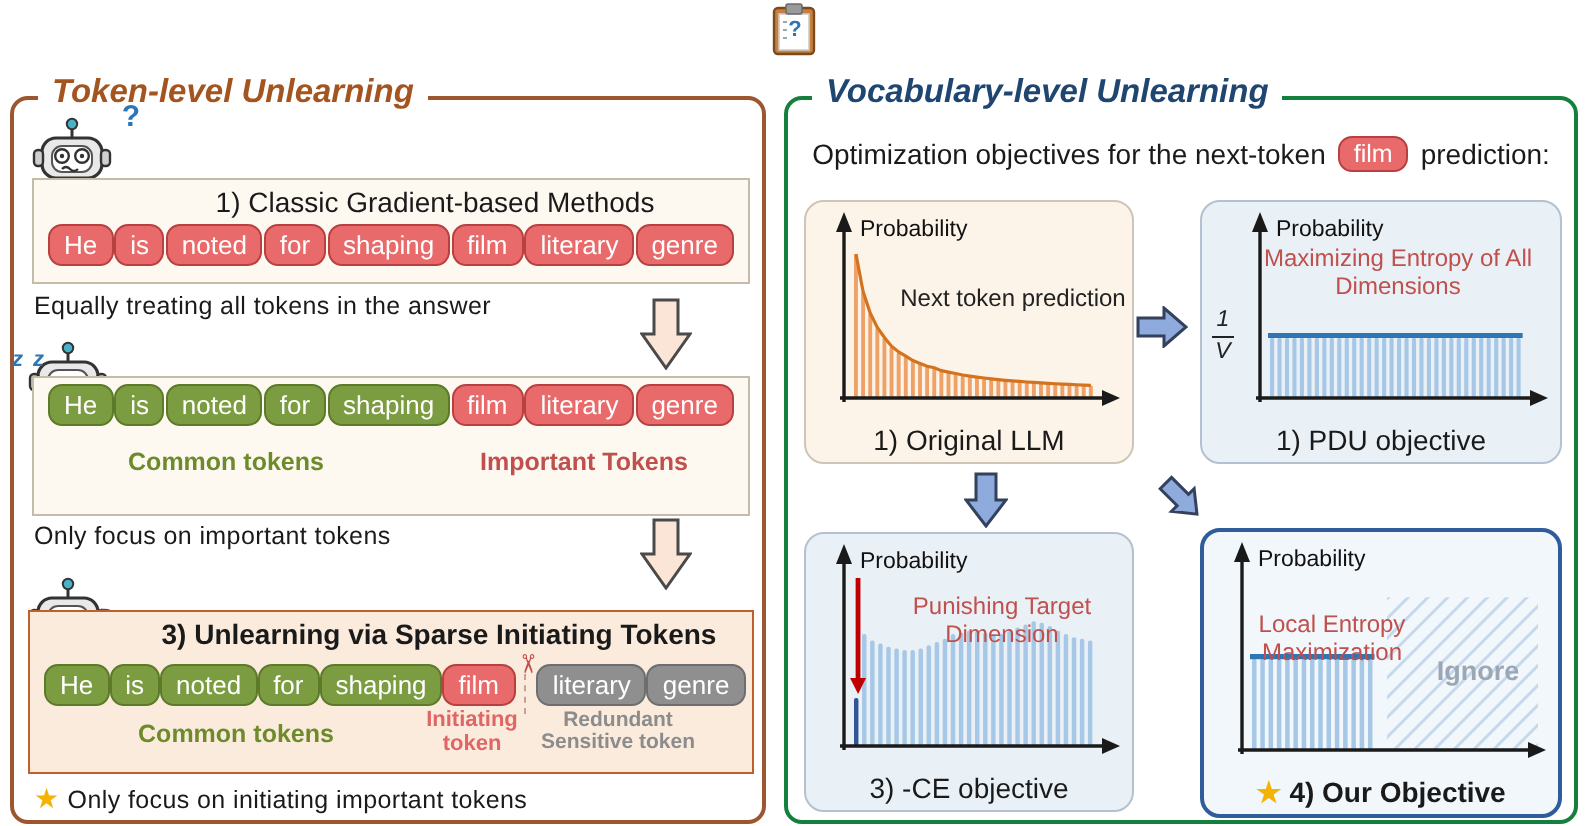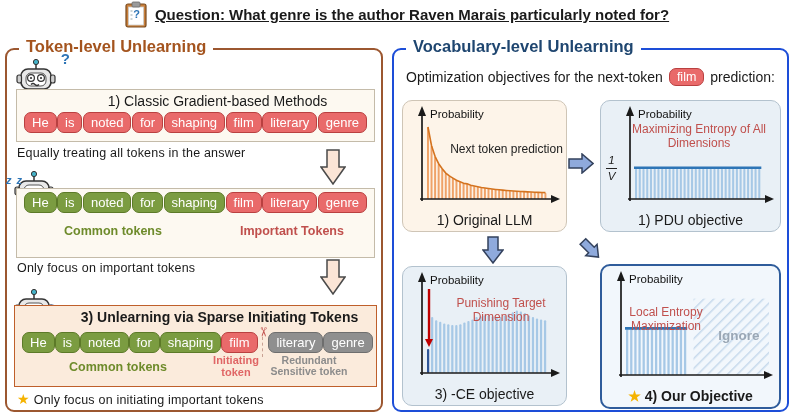--- a/index.html
+++ b/index.html
@@ -6,22 +6,22 @@
   body{width:793px;height:413px;overflow:hidden;font-family:"Liberation Sans",sans-serif;color:#1a1a1a;}
   .stage{position:relative;width:793px;height:413px;background:#fff;}
 
   
   .header{position:absolute;left:0;top:1px;width:100%;display:flex;justify-content:center;align-items:center;gap:7px;}
   .q-text{font-size:15px;font-weight:bold;text-decoration:underline;}
 
   
   .panel{position:absolute;border-radius:9px;background:#fff;}
   .panel.left{left:5px;top:48px;width:374px;height:360px;border:2px solid #9C5730;}
-  .panel.right{left:392px;top:48px;width:393px;height:360px;border:2px solid #1d4ed8;}
-  .panel-title{position:absolute;top:-13px;left:12px;background:#fff;padding:0 7px;font-size:16.5px;font-weight:bold;white-space:nowrap;}
+  .panel.right{left:392px;top:48px;width:393px;height:360px;border:2px solid #15803d;}
+  .panel-title{position:absolute;top:-13px;left:12px;background:#fff;padding:0 7px;font-size:16.5px;font-weight:bold;font-style:italic;white-space:nowrap;}
   .panel.left .panel-title{color:#A4541E;}
   .panel.right .panel-title{color:#1F4670;}
 
   
   .robot{position:absolute;width:52px;height:54px;}
   .robot .emote{position:absolute;font-weight:bold;color:#2E75B6;}
   .robot .emote.q{right:-4px;top:-6px;font-size:15px;}
   .robot .emote.zz{left:-6px;top:6px;font-size:11px;font-style:italic;letter-spacing:1px;}
   .r1{left:7px;top:6px;}
   .r2{left:5px;top:118px;}
@@ -97,21 +97,20 @@
   <div class="header">
     <svg width="24" height="27" viewBox="0 0 24 27">
       <rect x="2" y="3" width="20" height="23" rx="2" fill="#C9803B" stroke="#7A4A1E" stroke-width="1.2"></rect>
       <rect x="4.5" y="6" width="15" height="18" fill="#ffffff" stroke="#cccccc" stroke-width="0.8"></rect>
       <rect x="8" y="1" width="8" height="5" rx="1" fill="#9a9a9a" stroke="#6b6b6b" stroke-width="0.8"></rect>
       <text x="12.5" y="17" font-size="11" font-weight="bold" fill="#2E75B6" text-anchor="middle" font-family="Liberation Sans,sans-serif">?</text>
       <line x1="6.5" y1="10" x2="8.5" y2="10" stroke="#9aa" stroke-width="1"></line>
       <line x1="6.5" y1="14" x2="8.5" y2="14" stroke="#9aa" stroke-width="1"></line>
       <line x1="6.5" y1="18" x2="8.5" y2="18" stroke="#9aa" stroke-width="1"></line>
     </svg>
-    <span class="q-text">Question: What genre is the author Raven Marais particularly noted for?</span>
   </div>
 
   <section class="panel left">
     <span class="panel-title">Token-level Unlearning</span>
 
     <div class="robot r1"><svg width="52" height="54" viewBox="0 0 52 54">
           <line x1="22" y1="8" x2="22" y2="13" stroke="#333" stroke-width="1.5"></line>
           <circle cx="22" cy="6" r="2.6" fill="#45B3C9" stroke="#333" stroke-width="1"></circle>
           <rect x="7" y="13" width="30" height="20" rx="7" fill="#E9E9E9" stroke="#333" stroke-width="1.6"></rect>
           <rect x="12" y="17" width="20" height="13" rx="5" fill="#ffffff" stroke="#555" stroke-width="1"></rect>

